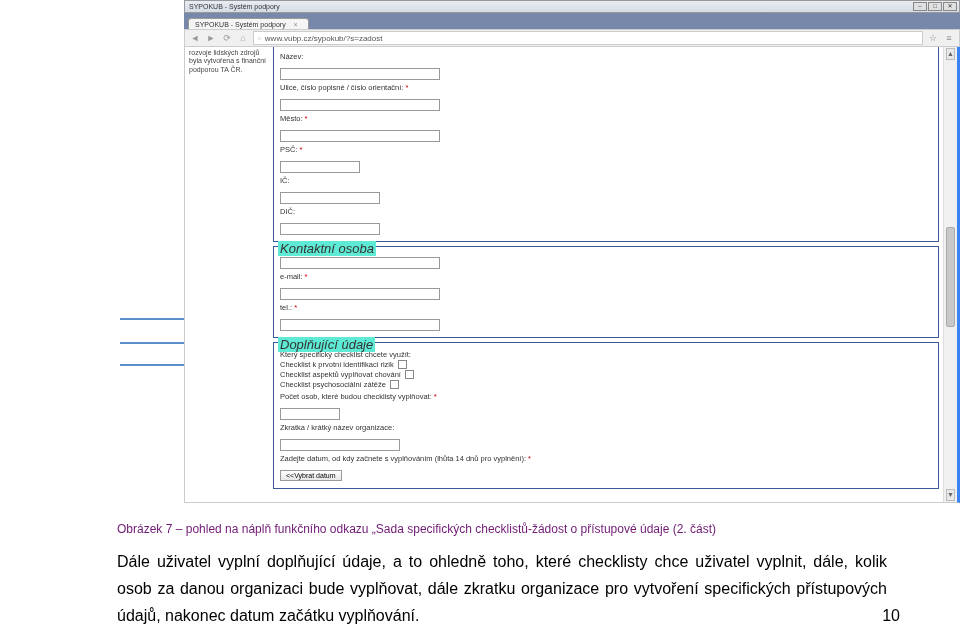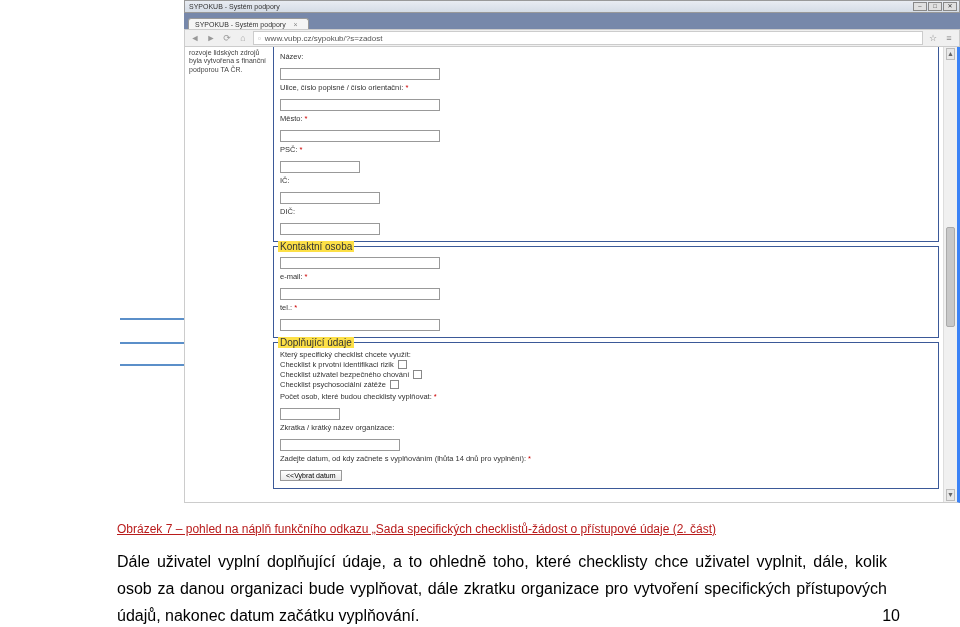--- a/index.html
+++ b/index.html
@@ -24,37 +24,37 @@
     .left-col { width: 88px; padding: 2px 4px; font-size: 7px; color: #444; line-height: 1.2; }
     .left-col .funding-text { margin-top: 0; }
     
     .main-col { flex: 1; padding-right: 18px; }
     
     .fieldset { border: 1px solid #3b5998; margin-bottom: 4px; padding: 4px 6px 6px 6px; position: relative; }
     .fieldset.no-top-border { border-top: none; padding-top: 2px; }
     .field-label { font-size: 7.5px; color: #333; display: block; margin-top: 3px; margin-bottom: 1px; }
     .required { color: #c00; }
     .text-input { width: 160px; height: 12px; border: 1px solid #999; background: #fff; font-size: 7px; padding: 0 2px; }
-    .legend { position: absolute; top: -6px; left: 4px; background: #fde047; padding: 0 2px; font-size: 10px; color: #333; }
+    .legend { position: absolute; top: -6px; left: 4px; background: #5eead4; padding: 0 2px; font-size: 13px; color: #333; font-style: italic; }
     .checkbox-row { display: flex; align-items: center; gap: 4px; font-size: 7.5px; color: #333; margin: 1px 0; }
     .sm-check { width: 9px; height: 9px; border: 1px solid #888; background: #fff; }
     .date-btn { border: 1px solid #999; background: linear-gradient(#fff,#e8e8e8); font-size: 7px; padding: 1px 5px; margin-top: 2px; }
     
     .scrollbar { width: 14px; position: absolute; right: 0; top: 0; bottom: 0; background: #f0f0f0; border-left: 1px solid #ddd; }
     .scroll-thumb { position: absolute; left: 2px; right: 2px; top: 180px; height: 100px; background: #c8c8c8; border: 1px solid #aaa; border-radius: 2px; }
     .scroll-arrow { position: absolute; left: 2px; right: 2px; height: 12px; background: #e8e8e8; border: 1px solid #bbb; font-size: 7px; text-align: center; line-height: 10px; color: #666; }
     .scroll-arrow.up { top: 1px; }
     .scroll-arrow.down { bottom: 1px; }
     
     
     .arrow { position: absolute; height: 2px; background: #5b8fc9; }
     .arrow::after { content: ""; position: absolute; right: -6px; top: -3px; border-left: 8px solid #5b8fc9; border-top: 4px solid transparent; border-bottom: 4px solid transparent; }
     
     
-    .caption { position: absolute; left: 117px; top: 522px; font-size: 12px; color: #b91c1c; text-decoration: underline; }
+    .caption { position: absolute; left: 117px; top: 522px; font-size: 12px; color: #701a75; }
     .para { position: absolute; left: 117px; top: 548px; width: 770px; font-size: 16px; color: #000; line-height: 1.7; text-align: justify; }
     .page-num { position: absolute; right: 60px; top: 607px; font-size: 16px; }
   </style>
 </head>
 <body>
 
 <div class="arrow" style="left:120px; top:318px; width:154px;"></div>
 <div class="arrow" style="left:120px; top:342px; width:154px;"></div>
 <div class="arrow" style="left:120px; top:364px; width:154px;"></div>
 
@@ -119,21 +119,21 @@
       </div>
 
       <div class="fieldset">
         <div class="legend">Doplňující údaje</div>
         <span class="field-label">Který specifický checklist chcete využít:</span>
         <div class="checkbox-row">
             <span>Checklist k prvotní identifikaci rizik</span>
             <div class="sm-check"></div>
           </div>
         <div class="checkbox-row">
-            <span>Checklist uživatel bezpečného chování</span>
+            <span>Checklist aspektů vyplňovat chování</span>
             <div class="sm-check"></div>
           </div>
         <div class="checkbox-row">
             <span>Checklist psychosociální zátěže</span>
             <div class="sm-check"></div>
           </div>
         <span class="field-label"><span>Počet osob, které budou checklisty vyplňovat:</span> <span class="required">*</span></span>
         <input class="text-input" style="width: 60px;">
         <span class="field-label">Zkratka / krátký název organizace:</span>
         <input class="text-input" style="width: 120px;">

